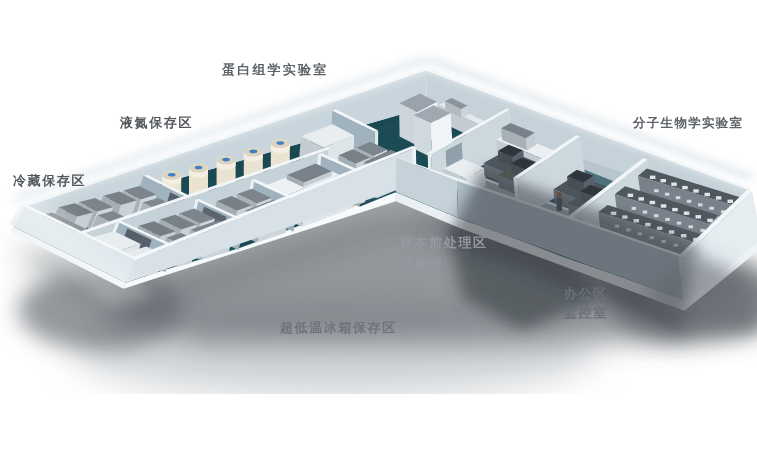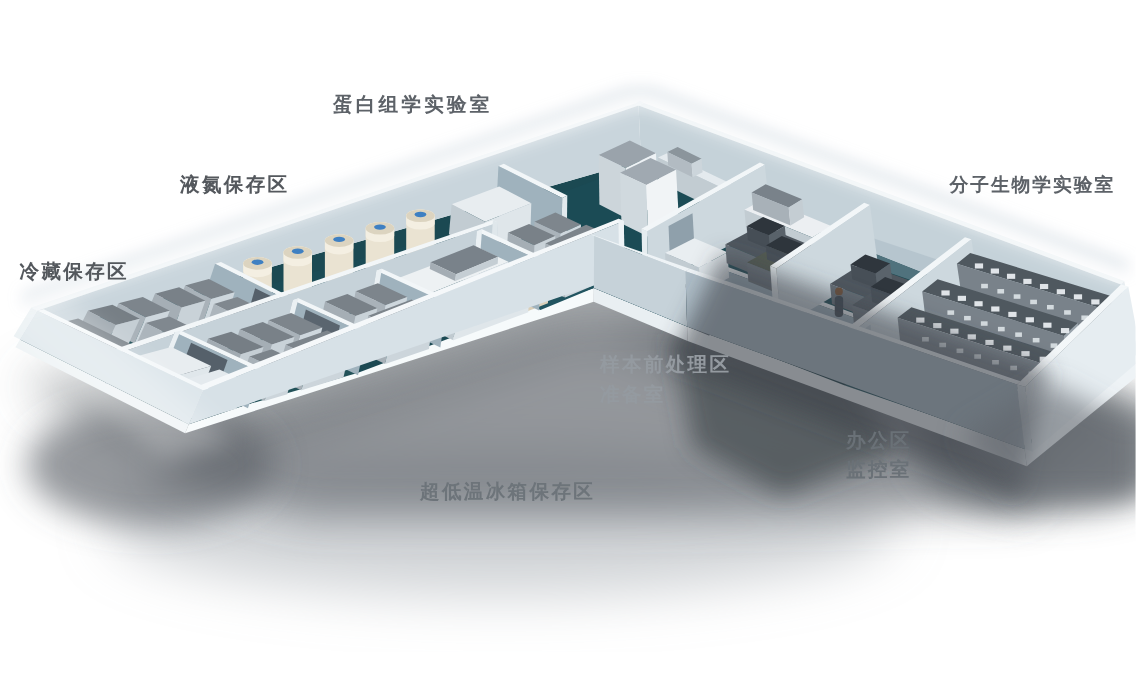--- a/index.html
+++ b/index.html
@@ -1,14 +1,14 @@
 <!DOCTYPE html>
 <html><head><meta charset="utf-8"><style>
 html,body{margin:0;padding:0;background:#ffffff;}
-#stage{position:relative;width:757px;height:449px;overflow:hidden;font-family:"Liberation Sans",sans-serif;}
+#stage{position:relative;width:757px;height:394px;overflow:hidden;font-family:"Liberation Sans",sans-serif;}
 </style></head><body>
 <div id="stage">
 <svg xmlns="http://www.w3.org/2000/svg" width="757" height="449" viewBox="0 0 757 449" font-family="Liberation Sans, sans-serif">
 <defs>
 <filter id="blur9" x="-40%" y="-40%" width="180%" height="180%">
           <feGaussianBlur stdDeviation="9"></feGaussianBlur>
         </filter>
 <filter id="blur18" x="-40%" y="-40%" width="180%" height="180%">
           <feGaussianBlur stdDeviation="18"></feGaussianBlur>
         </filter>

